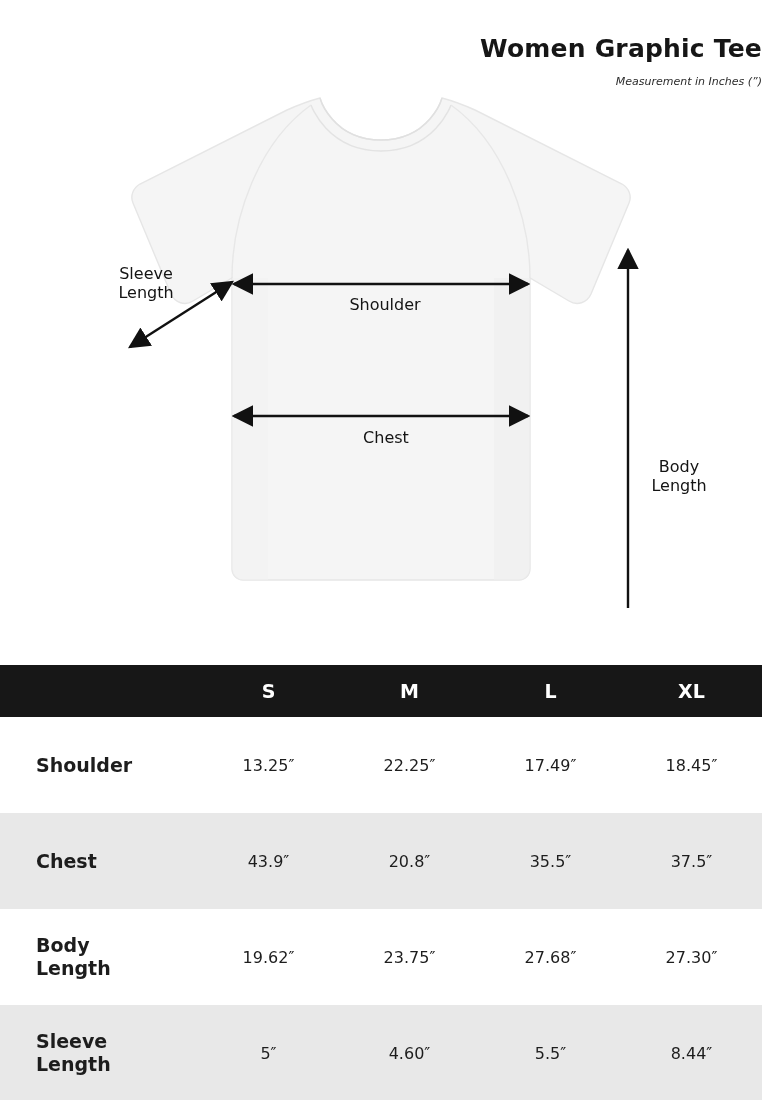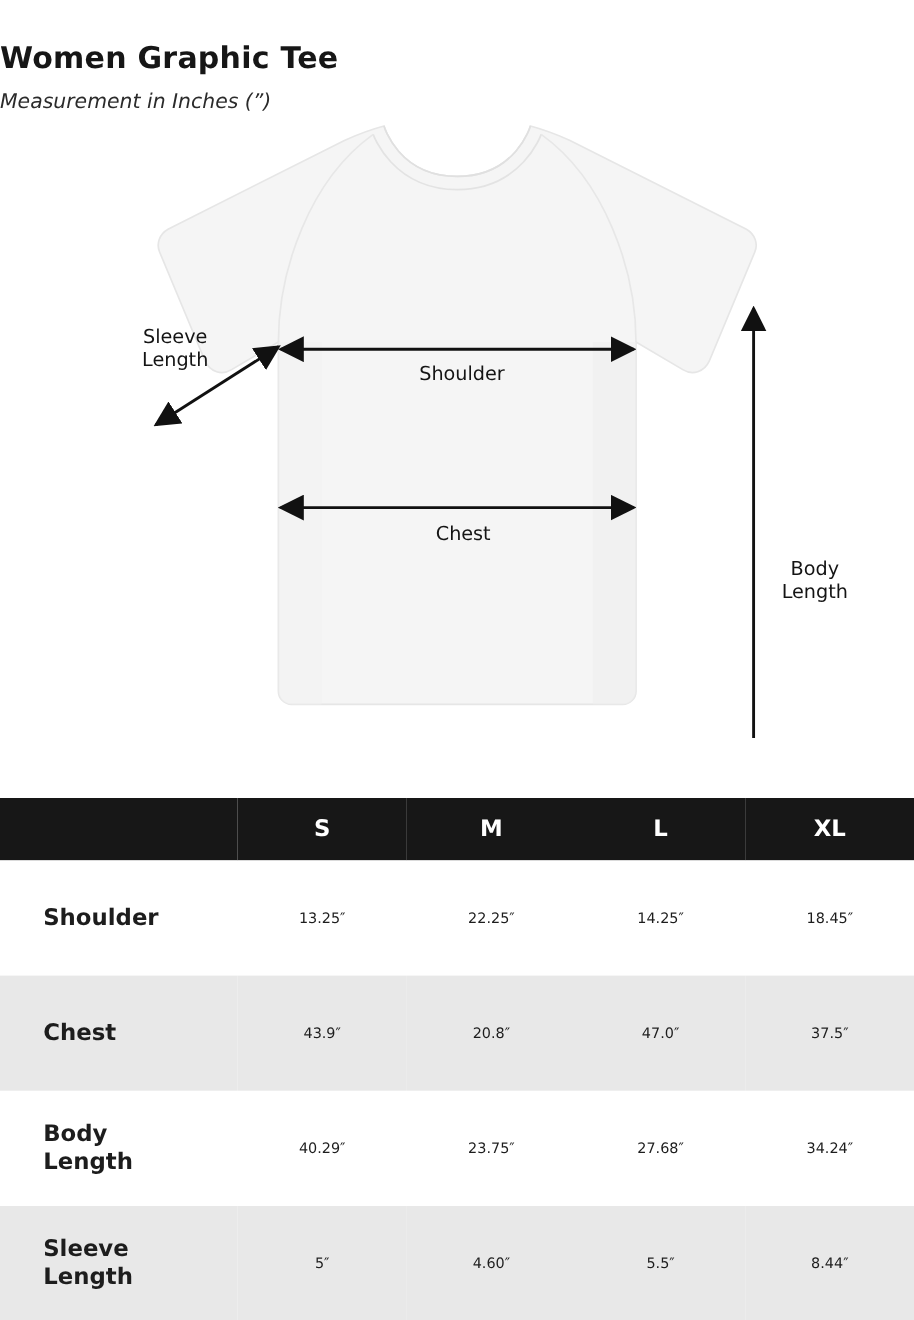--- a/index.html
+++ b/index.html
@@ -16,32 +16,32 @@
     position: relative;
   }
   .page {
     width: 762px;
     height: 1100px;
     position: relative;
   }
 
   
   .header {
-    text-align: left;
+    text-align: right;
     padding-top: 34px;
   }
   .title {
     font-size: 25px;
     font-weight: bold;
     letter-spacing: 0.2px;
     color: #161616;
     margin: 0;
   }
   .subtitle {
-    font-size: 17px;
+    font-size: 11px;
     font-style: italic;
     color: #2b2b2b;
     margin: 12px 0 0 0;
   }
 
   
   .diagram {
     position: relative;
     width: 762px;
     height: 520px;
@@ -86,21 +86,21 @@
     font-weight: bold;
     height: 52px;
     text-align: center;
     vertical-align: middle;
     padding: 0;
   }
   .table thead th.rowhead {
     text-align: left;
   }
   .table tbody td {
-    font-size: 12px;
+    font-size: 16px;
     text-align: center;
     vertical-align: middle;
     color: #1d1d1d;
     padding: 0;
     height: 96px;
   }
   .table tbody td.rowhead {
     font-weight: bold;
     font-size: 19px;
     text-align: left;
@@ -196,37 +196,37 @@
         <th>M</th>
         <th>L</th>
         <th>XL</th>
       </tr>
     </thead>
     <tbody>
       <tr class="odd">
         <td class="rowhead">Shoulder</td>
         <td>13.25″</td>
         <td>22.25″</td>
-        <td>14.25″</td>
+        <td>17.49″</td>
         <td>18.45″</td>
       </tr>
       <tr class="even">
         <td class="rowhead">Chest</td>
         <td>43.9″</td>
         <td>20.8″</td>
-        <td>47.0″</td>
+        <td>35.5″</td>
         <td>37.5″</td>
       </tr>
       <tr class="odd">
         <td class="rowhead">Body
 Length</td>
-        <td>40.29″</td>
+        <td>19.62″</td>
         <td>23.75″</td>
         <td>27.68″</td>
-        <td>34.24″</td>
+        <td>27.30″</td>
       </tr>
       <tr class="even">
         <td class="rowhead">Sleeve
 Length</td>
         <td>5″</td>
         <td>4.60″</td>
         <td>5.5″</td>
         <td>8.44″</td>
       </tr>
     </tbody>

